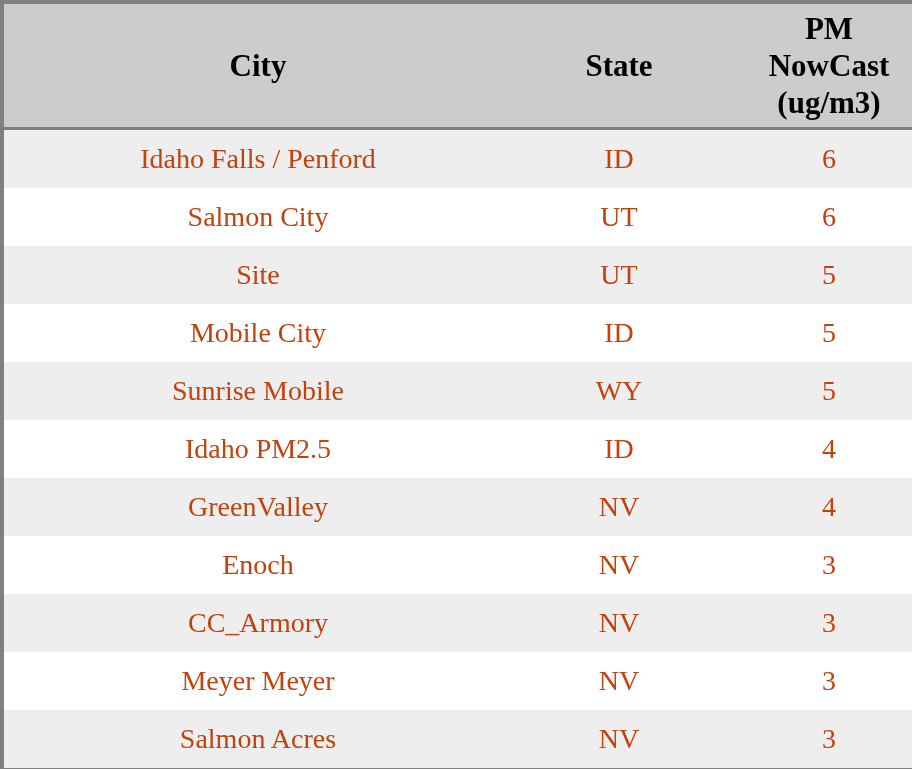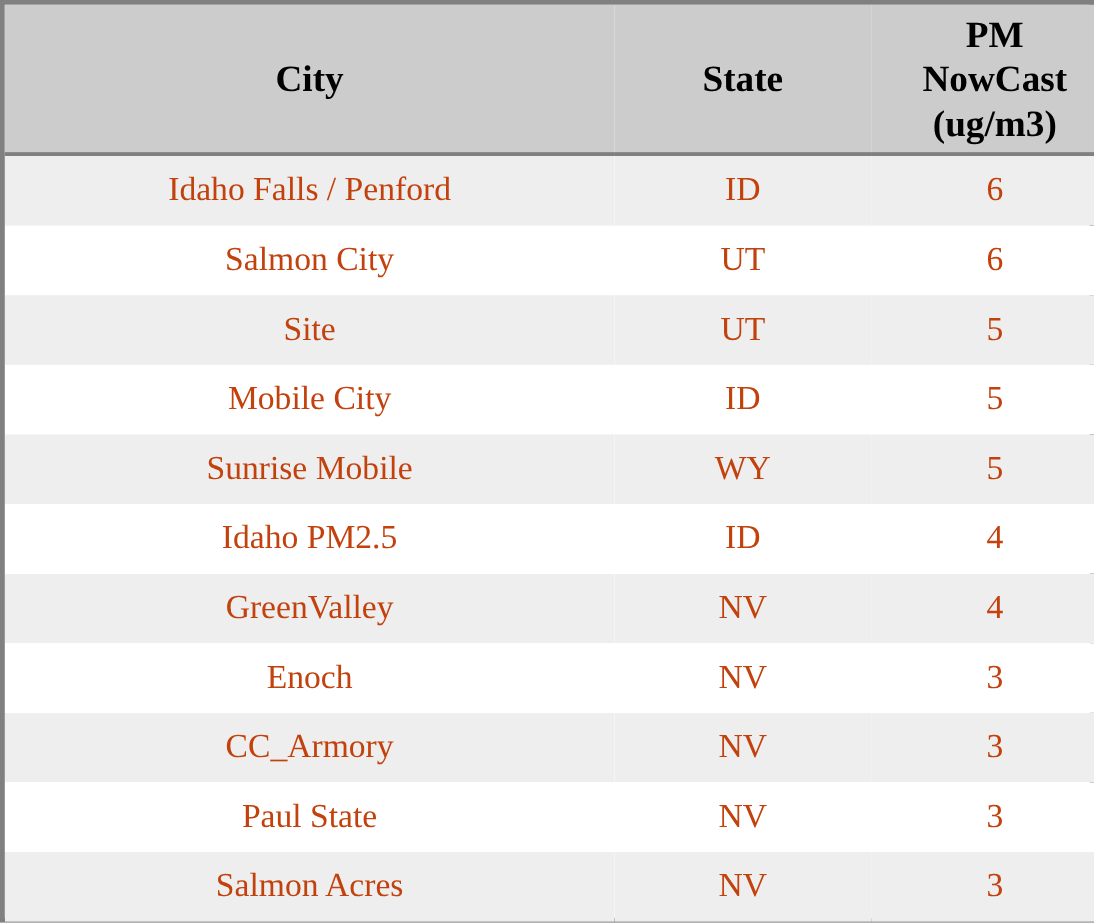--- a/index.html
+++ b/index.html
@@ -112,21 +112,21 @@
         <td>Enoch</td>
         <td>NV</td>
         <td>3</td>
       </tr>
       <tr class="odd">
         <td>CC_Armory</td>
         <td>NV</td>
         <td>3</td>
       </tr>
       <tr class="even">
-        <td>Paul State</td>
+        <td>Meyer Meyer</td>
         <td>NV</td>
         <td>3</td>
       </tr>
       <tr class="odd">
         <td>Salmon Acres</td>
         <td>NV</td>
         <td>3</td>
       </tr>
     </tbody>
   </table>

